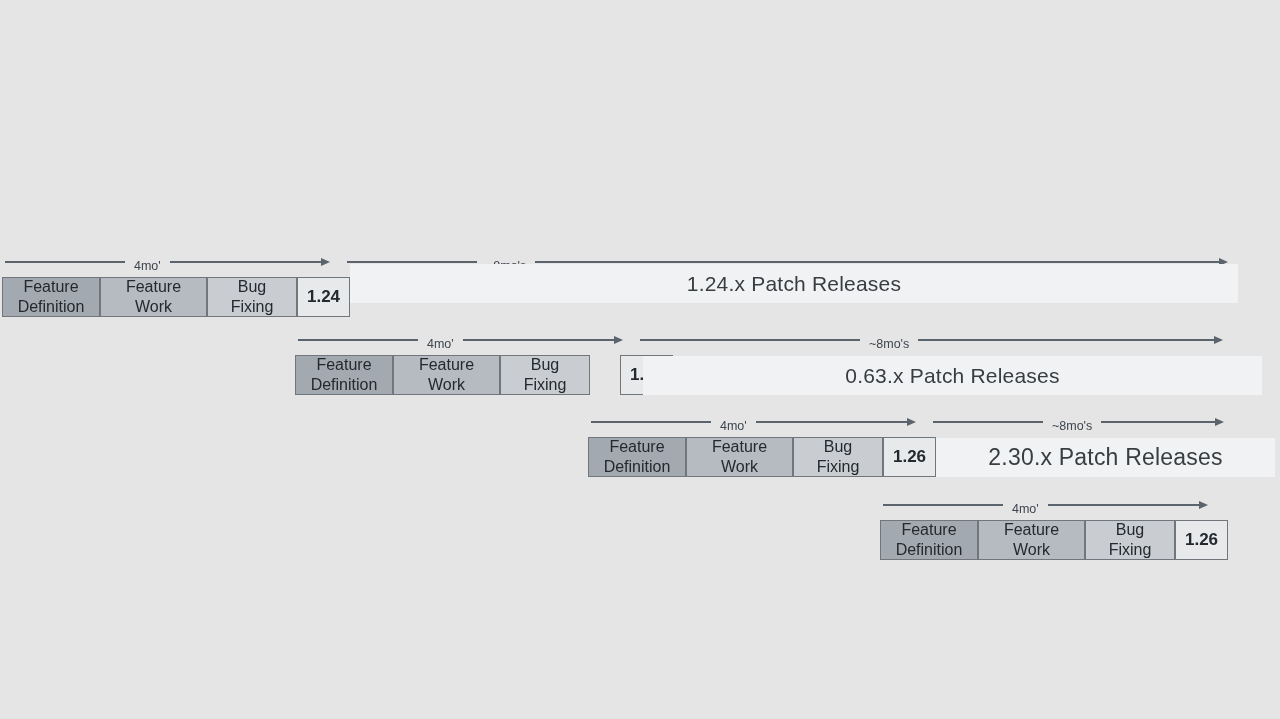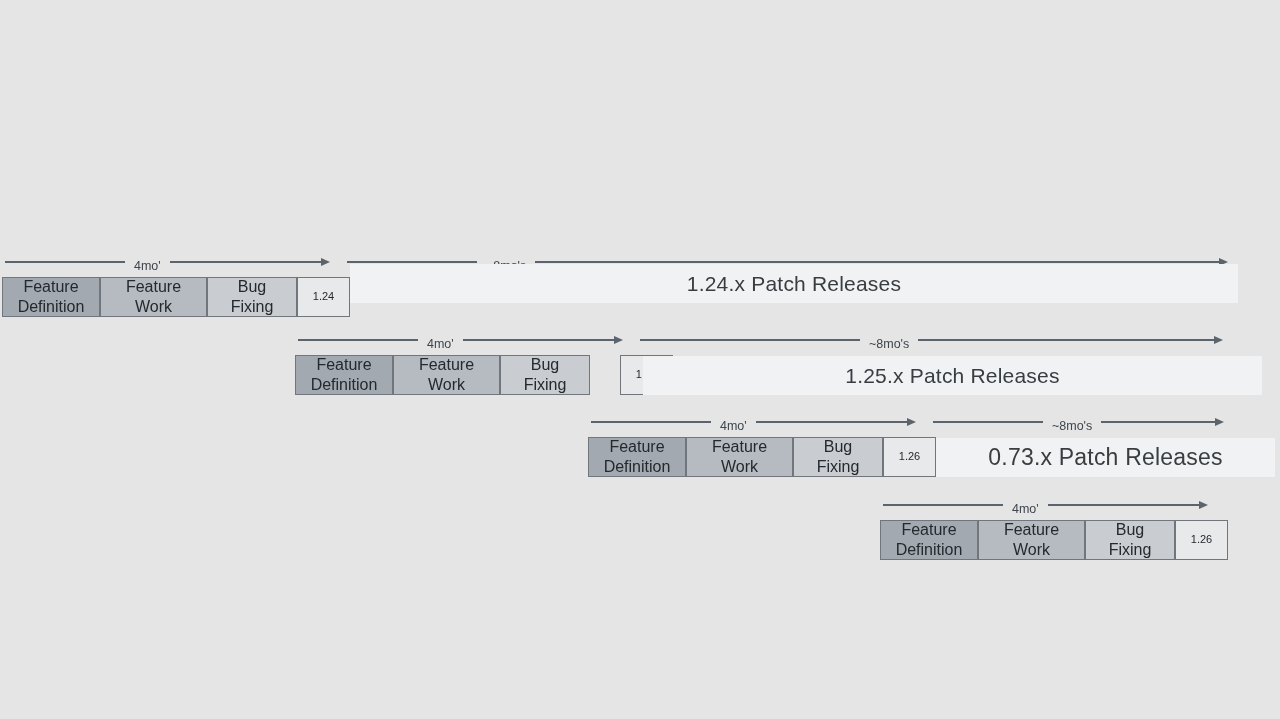--- a/index.html
+++ b/index.html
@@ -11,21 +11,21 @@
   .box{
     position:absolute;height:40px;box-sizing:border-box;
     border:1.5px solid var(--box-border);
     display:flex;align-items:center;justify-content:center;text-align:center;
     font-size:16px;line-height:1.25;color:var(--box-text);
     white-space:pre-line;
   }
   .fd{background:var(--feature-definition-fill);}
   .fw{background:var(--feature-work-fill);}
   .bf{background:var(--bug-fixing-fill);}
-  .ver{background:var(--version-fill);font-size:11px;}
+  .ver{background:var(--version-fill);font-size:17px;font-weight:bold;}
   
   .bar{
     position:absolute;height:39px;background:var(--patch-bar-fill);
     display:flex;align-items:center;justify-content:center;
     color:var(--patch-text);font-size:21px;letter-spacing:.2px;
   }
   .bar.lg{font-size:23px;}
   
   .arrow{
     position:absolute;height:16px;display:flex;align-items:center;
@@ -84,21 +84,21 @@
       <div class="seg grow"></div>
       <div class="head"></div>
     </div>
     <div class="box fd" style="left:295px;top:355px;width:98px;">Feature
 Definition</div>
     <div class="box fw" style="left:393px;top:355px;width:107px;">Feature
 Work</div>
     <div class="box bf" style="left:500px;top:355px;width:90px;">Bug
 Fixing</div>
     <div class="box ver" style="left:590px;top:355px;width:53px;margin-left:30px;">1.25</div>
-    <div class="bar" style="left:643px;top:356px;width:619px;">1.25.x Patch Releases</div>
+    <div class="bar" style="left:643px;top:356px;width:619px;">0.63.x Patch Releases</div>
   </div>
 
   <div>
     <div class="arrow" style="left:591px;top:414px;width:325px;">
       <div class="seg" style="width:120px"></div>
       <div class="alabel">4mo'</div>
       <div class="seg grow"></div>
       <div class="head"></div>
     </div>
     <div class="arrow" style="left:933px;top:414px;width:291px;">
@@ -107,21 +107,21 @@
       <div class="seg grow"></div>
       <div class="head"></div>
     </div>
     <div class="box fd" style="left:588px;top:437px;width:98px;">Feature
 Definition</div>
     <div class="box fw" style="left:686px;top:437px;width:107px;">Feature
 Work</div>
     <div class="box bf" style="left:793px;top:437px;width:90px;">Bug
 Fixing</div>
     <div class="box ver" style="left:883px;top:437px;width:53px;">1.26</div>
-    <div class="bar lg" style="left:936px;top:438px;width:339px;">0.73.x Patch Releases</div>
+    <div class="bar lg" style="left:936px;top:438px;width:339px;">2.30.x Patch Releases</div>
   </div>
 
   <div>
     <div class="arrow" style="left:883px;top:497px;width:325px;">
       <div class="seg" style="width:120px"></div>
       <div class="alabel">4mo'</div>
       <div class="seg grow"></div>
       <div class="head"></div>
     </div>
     <div class="box fd" style="left:880px;top:520px;width:98px;">Feature

